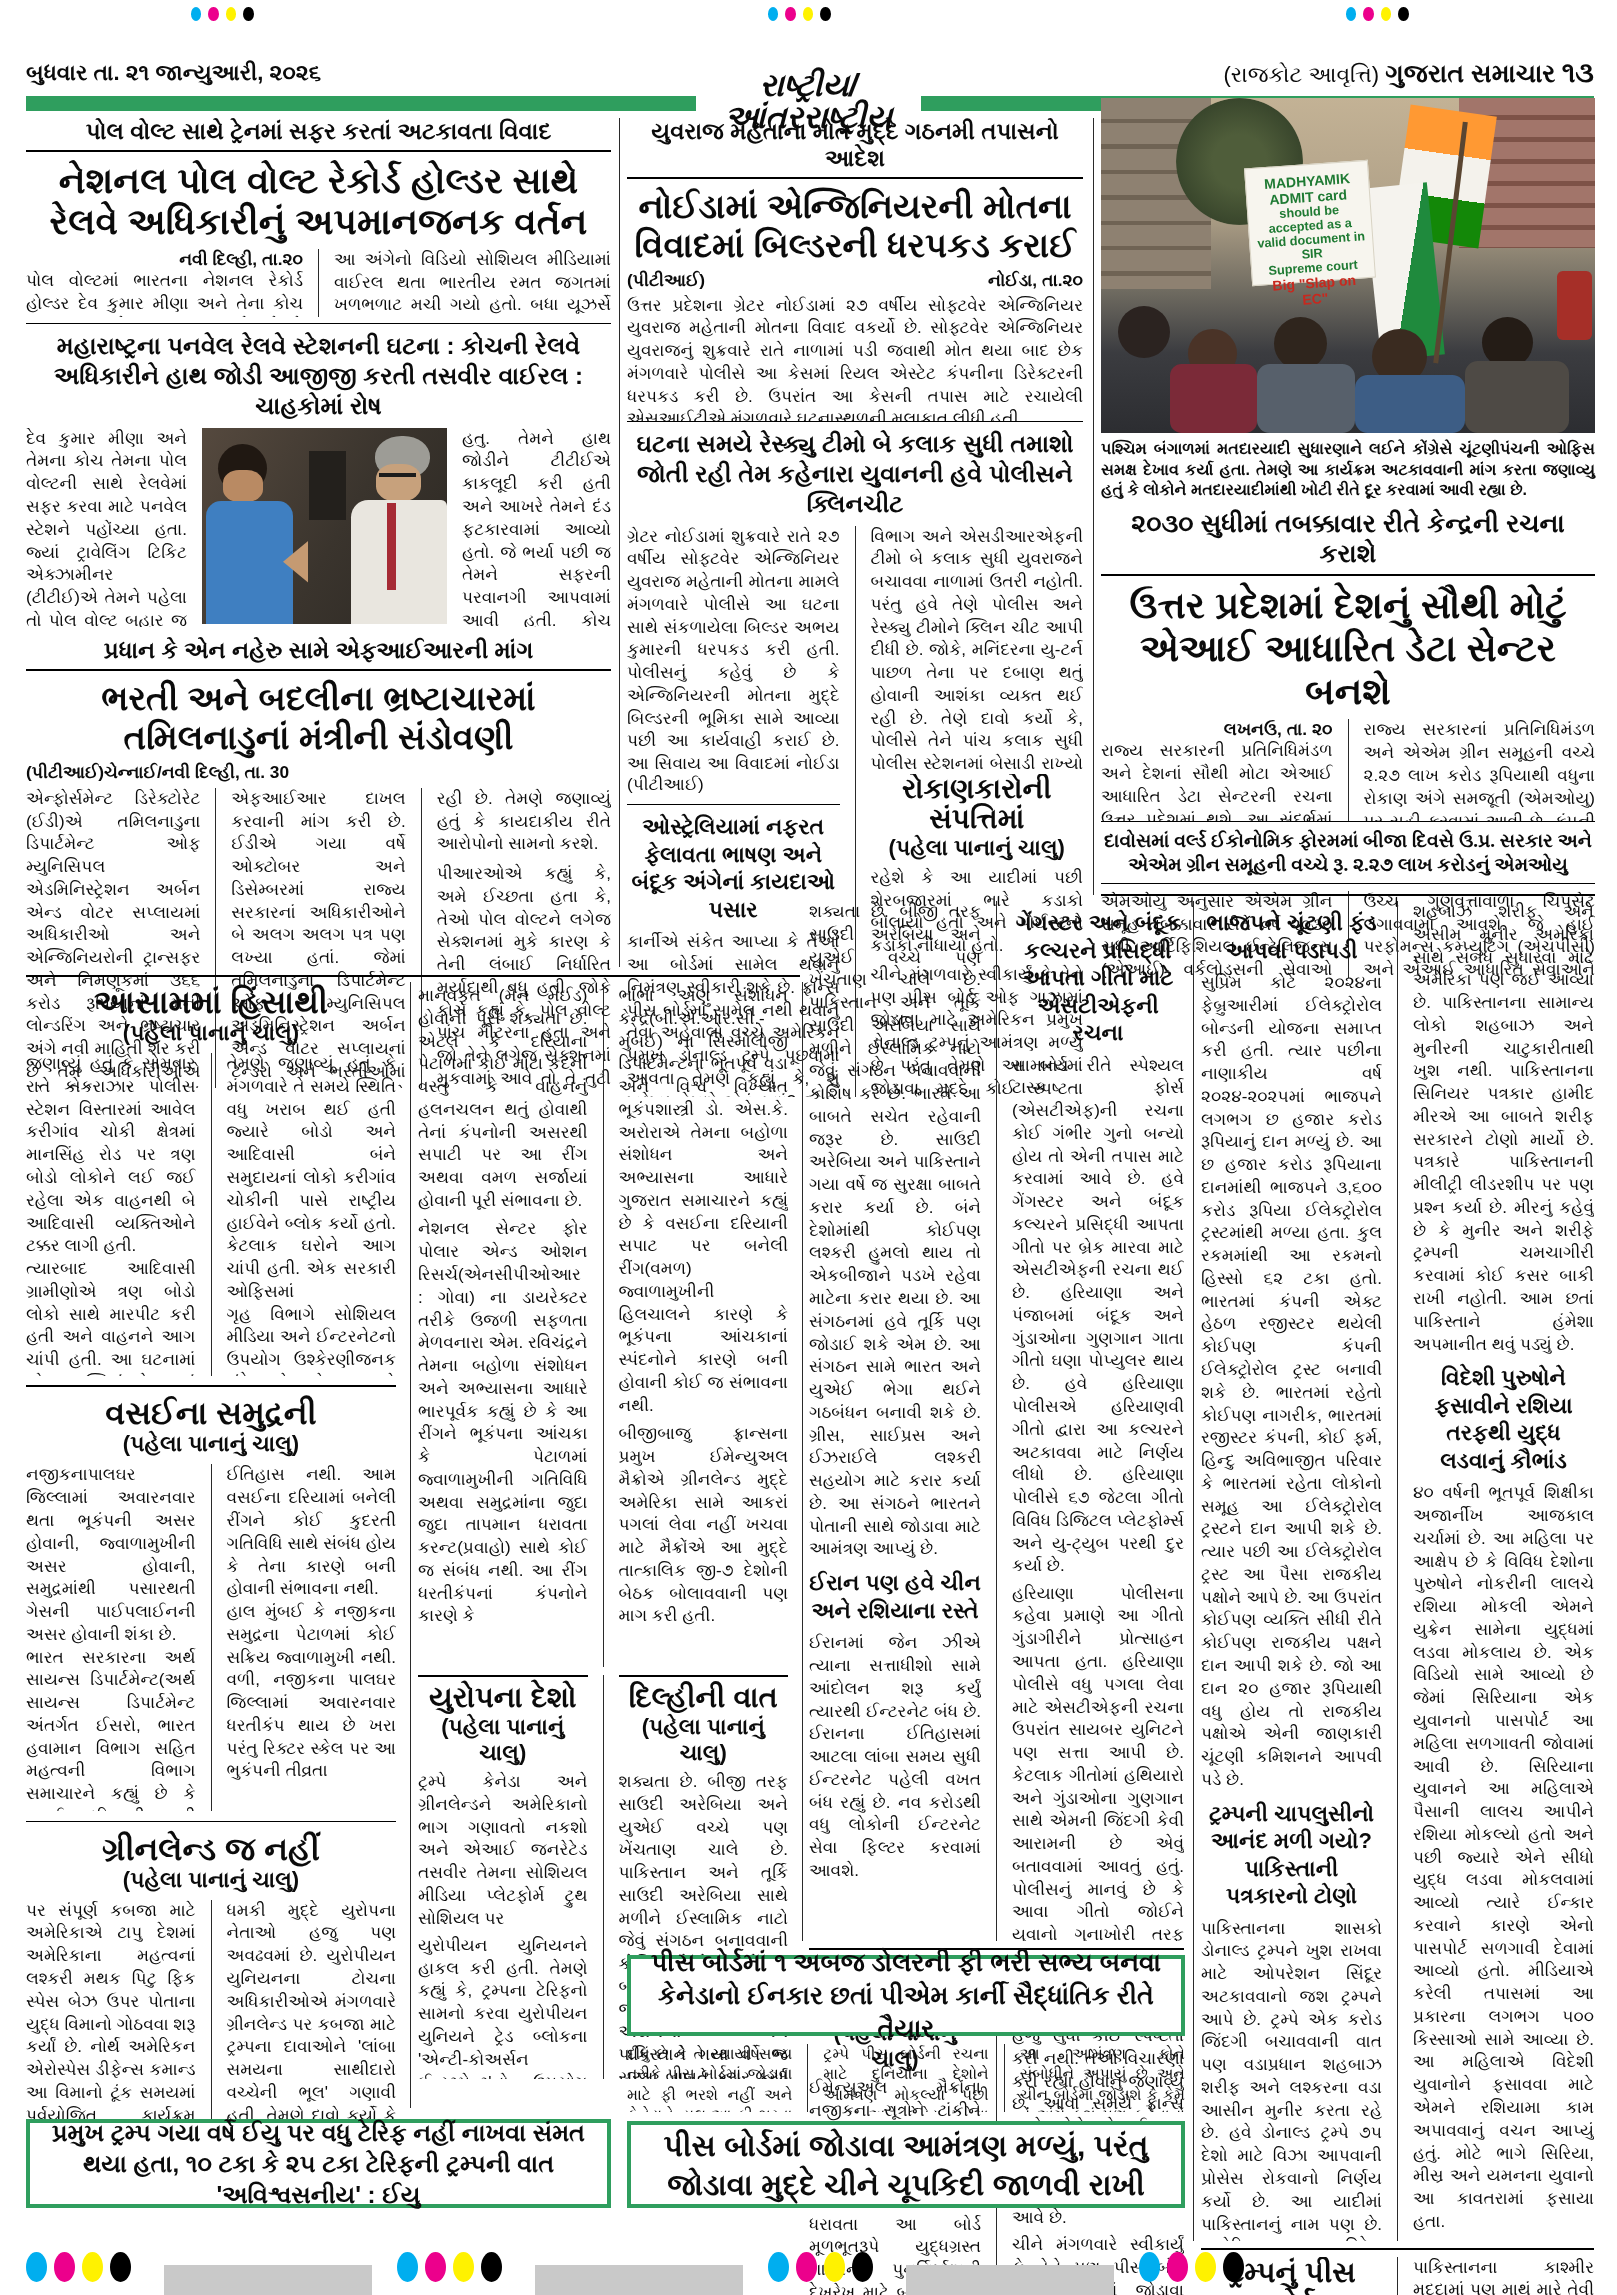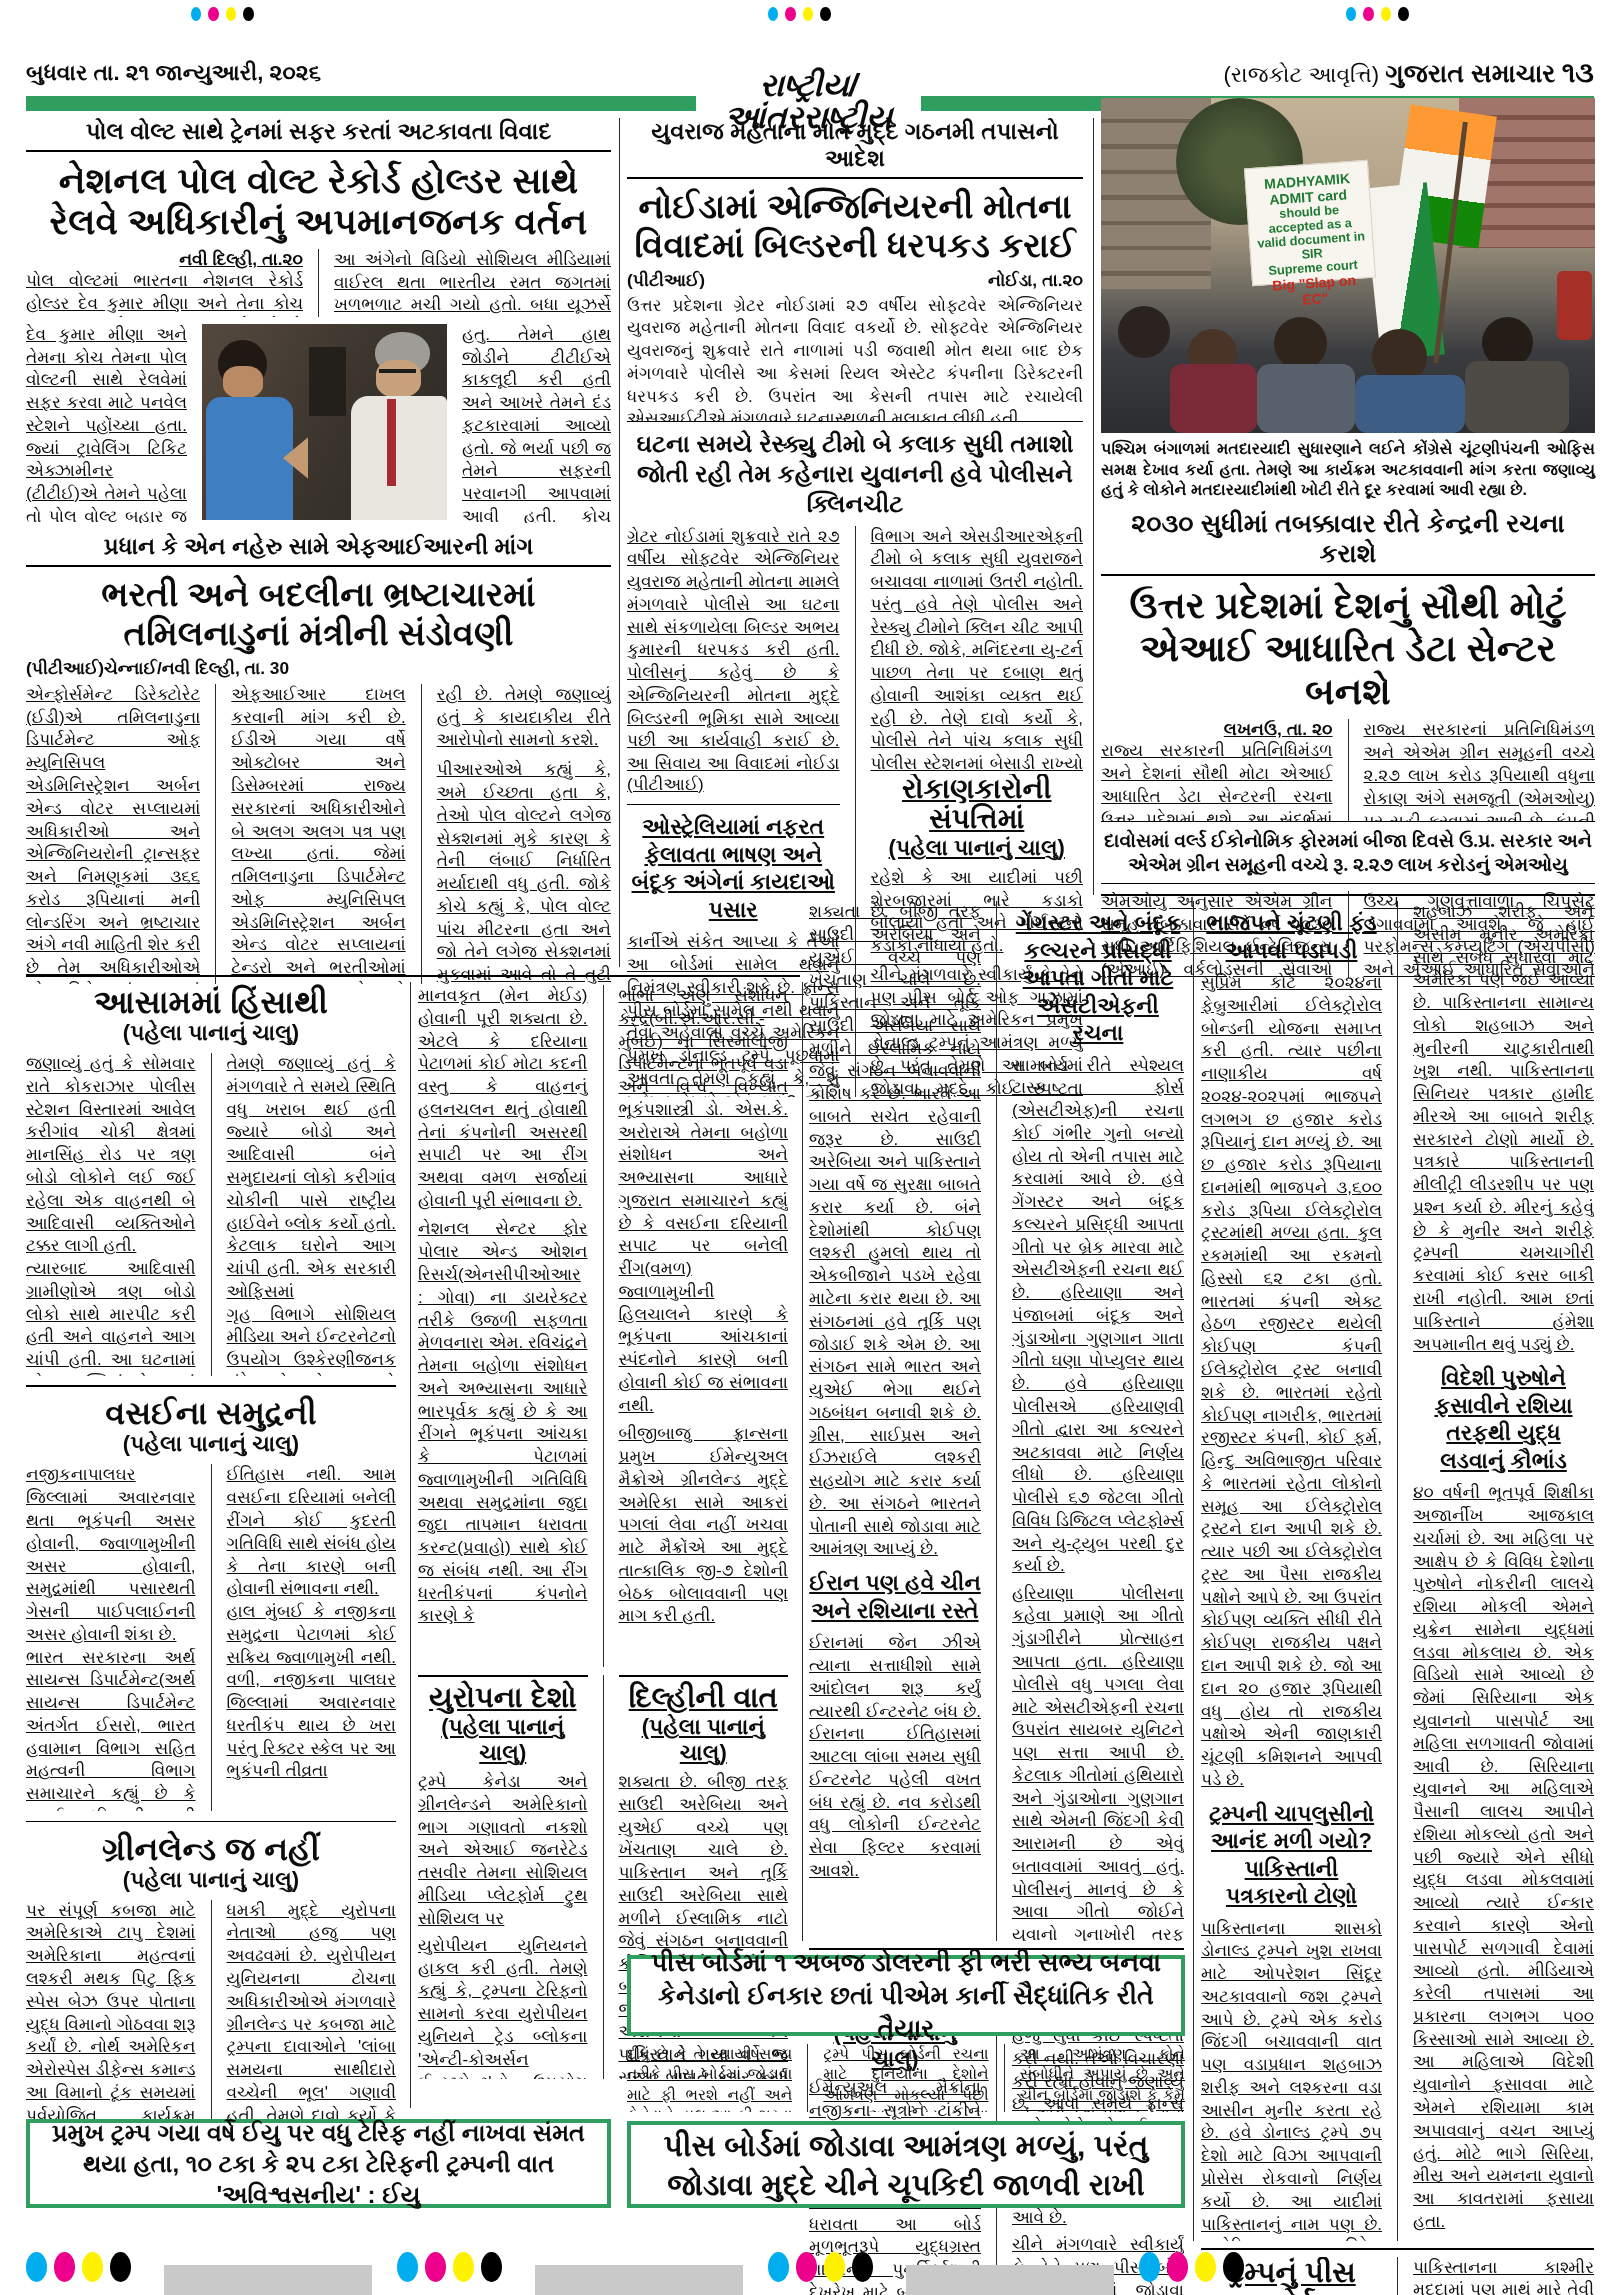--- a/index.html
+++ b/index.html
@@ -8,21 +8,21 @@
   .abs{position:absolute;}
   .b{font-weight:700;}
   .ctr{text-align:center;}
   .body{font-size:17px;line-height:1.34;text-align:justify;}
   .small{font-size:15.6px;line-height:1.3;text-align:justify;}
   .kicker{font-size:23px;font-weight:700;text-align:center;border-bottom:2.9px solid #000;padding-bottom:4.6px;}
   .hl{font-weight:700;line-height:1.16;text-align:center;}
   .subhead{font-size:24px;font-weight:700;text-align:center;line-height:1.25;border-top:1.7px solid #000;padding-top:7px;}
   .dateline{font-weight:700;text-align:right;font-size:17.3px;}
   .byline{font-weight:700;font-size:17.3px;}
-  .flexrow{display:flex;gap:15px;text-decoration:underline;}
+  .flexrow{display:flex;gap:15px;}
   .col{flex:1;overflow:hidden;}
   .col + .col{border-left:1.2px solid #2a2a2a;padding-left:15px;}
   .ch{font-size:32px;font-weight:700;text-align:center;line-height:1.1;}
   .cs{font-size:22px;font-weight:700;text-align:center;}
   .ih{font-size:22px;font-weight:700;text-align:center;line-height:1.25;margin:8px 0;}
   .greenbar{background:#2f9e5e;height:15px;}
   .greenbox{border:4px solid #2f9e5e;background:#fff;display:flex;align-items:center;justify-content:center;
             font-size:25.4px;font-weight:700;text-align:center;line-height:1.3;padding:5.8px 15px;box-sizing:border-box;}
   .vr{width:1.2px;background:#2a2a2a;}
   .hr{height:1.7px;background:#000;}
@@ -63,20 +63,21 @@
   <div class="abs" style="left:26px;top:118px;width:585px;">
     <div class="kicker">પોલ વોલ્ટ સાથે ટ્રેનમાં સફર કરતાં અટકાવતા વિવાદ</div>
     <div class="hl" style="font-size:36px;margin:8px 0 5.8px;">નેશનલ પોલ વોલ્ટ રેકોર્ડ હોલ્ડર સાથે રેલવે અધિકારીનું અપમાનજનક વર્તન</div>
     <div class="flexrow" style="height:68px;">
       <div class="col clip">
         <div class="dateline">નવી દિલ્હી, તા.૨૦</div>
         <div class="body">પોલ વોલ્ટમાં ભારતના નેશનલ રેકોર્ડ હોલ્ડર દેવ કુમાર મીણા અને તેના કોચ ઘનશ્યામ સાથે મહારાષ્ટ્રના પનવેલ રેલવે સ્ટેશન ખાતે સ્થાનિક અધિકારી દ્વારા અપમાનજનક વર્તન કરવામાં આવ્યું હતુ.</div>
       </div>
       <div class="col clip body">આ અંગેનો વિડિયો સોશિયલ મીડિયામાં વાઈરલ થતા ભારતીય રમત જગતમાં ખળભળાટ મચી ગયો હતો. બધા યૂઝર્સે ભારતમાં ક્રિકેટ સિવાયની રમતોની સ્થિતિ અંગે ચિંતા વ્યક્ત કરતાં આખી ઘટનાની ટીકા કરી હતી.</div>
     </div>
+    <div class="subhead" style="margin-top:5.8px;">મહારાષ્ટ્રના પનવેલ રેલવે સ્ટેશનની ઘટના : કોચની રેલવે અધિકારીને હાથ જોડી આજીજી કરતી તસવીર વાઈરલ : ચાહકોમાં રોષ</div>
     <div class="flexrow" style="margin-top:7px;height:199px;">
       <div class="clip body" style="width:161px;">દેવ કુમાર મીણા અને તેમના કોચ તેમના પોલ વોલ્ટની સાથે રેલવેમાં સફર કરવા માટે પનવેલ સ્ટેશને પહોંચ્યા હતા. જ્યાં ટ્રાવેલિંગ ટિકિટ એક્ઝામીનર (ટીટીઈ)એ તેમને પહેલા તો પોલ વોલ્ટ બહાર જ મુકીને પ્રવાસ ખેડવા જણાવ્યું</div>
       <div class="photo" style="width:245px;height:196px;background:#494038;flex:none;">
         <div class="abs" style="left:0;top:0;width:100%;height:100%;background:linear-gradient(120deg,#55493e 0%,#3a342d 55%,#2c2823 100%);"></div>
         <div class="abs" style="left:16px;top:16px;width:49px;height:49px;border-radius:50%;background:#201812;"></div>
         <div class="abs" style="left:21px;top:42px;width:40px;height:32px;border-radius:40%;background:#b98a63;"></div>
         <div class="abs" style="left:3.5px;top:73px;width:87px;height:124px;border-radius:15px 15px 0 0;background:#3f7fc1;"></div>
         <div class="abs" style="left:81px;top:113px;width:25.4px;height:42px;background:#c59a72;clip-path:polygon(0 50%,100% 0,100% 100%);"></div>
         <div class="abs" style="left:173px;top:8px;width:55px;height:43px;border-radius:48%;background:#9d9c96;"></div>
         <div class="abs" style="left:174px;top:36px;width:45px;height:37px;border-radius:40%;background:#c7a17c;"></div>

